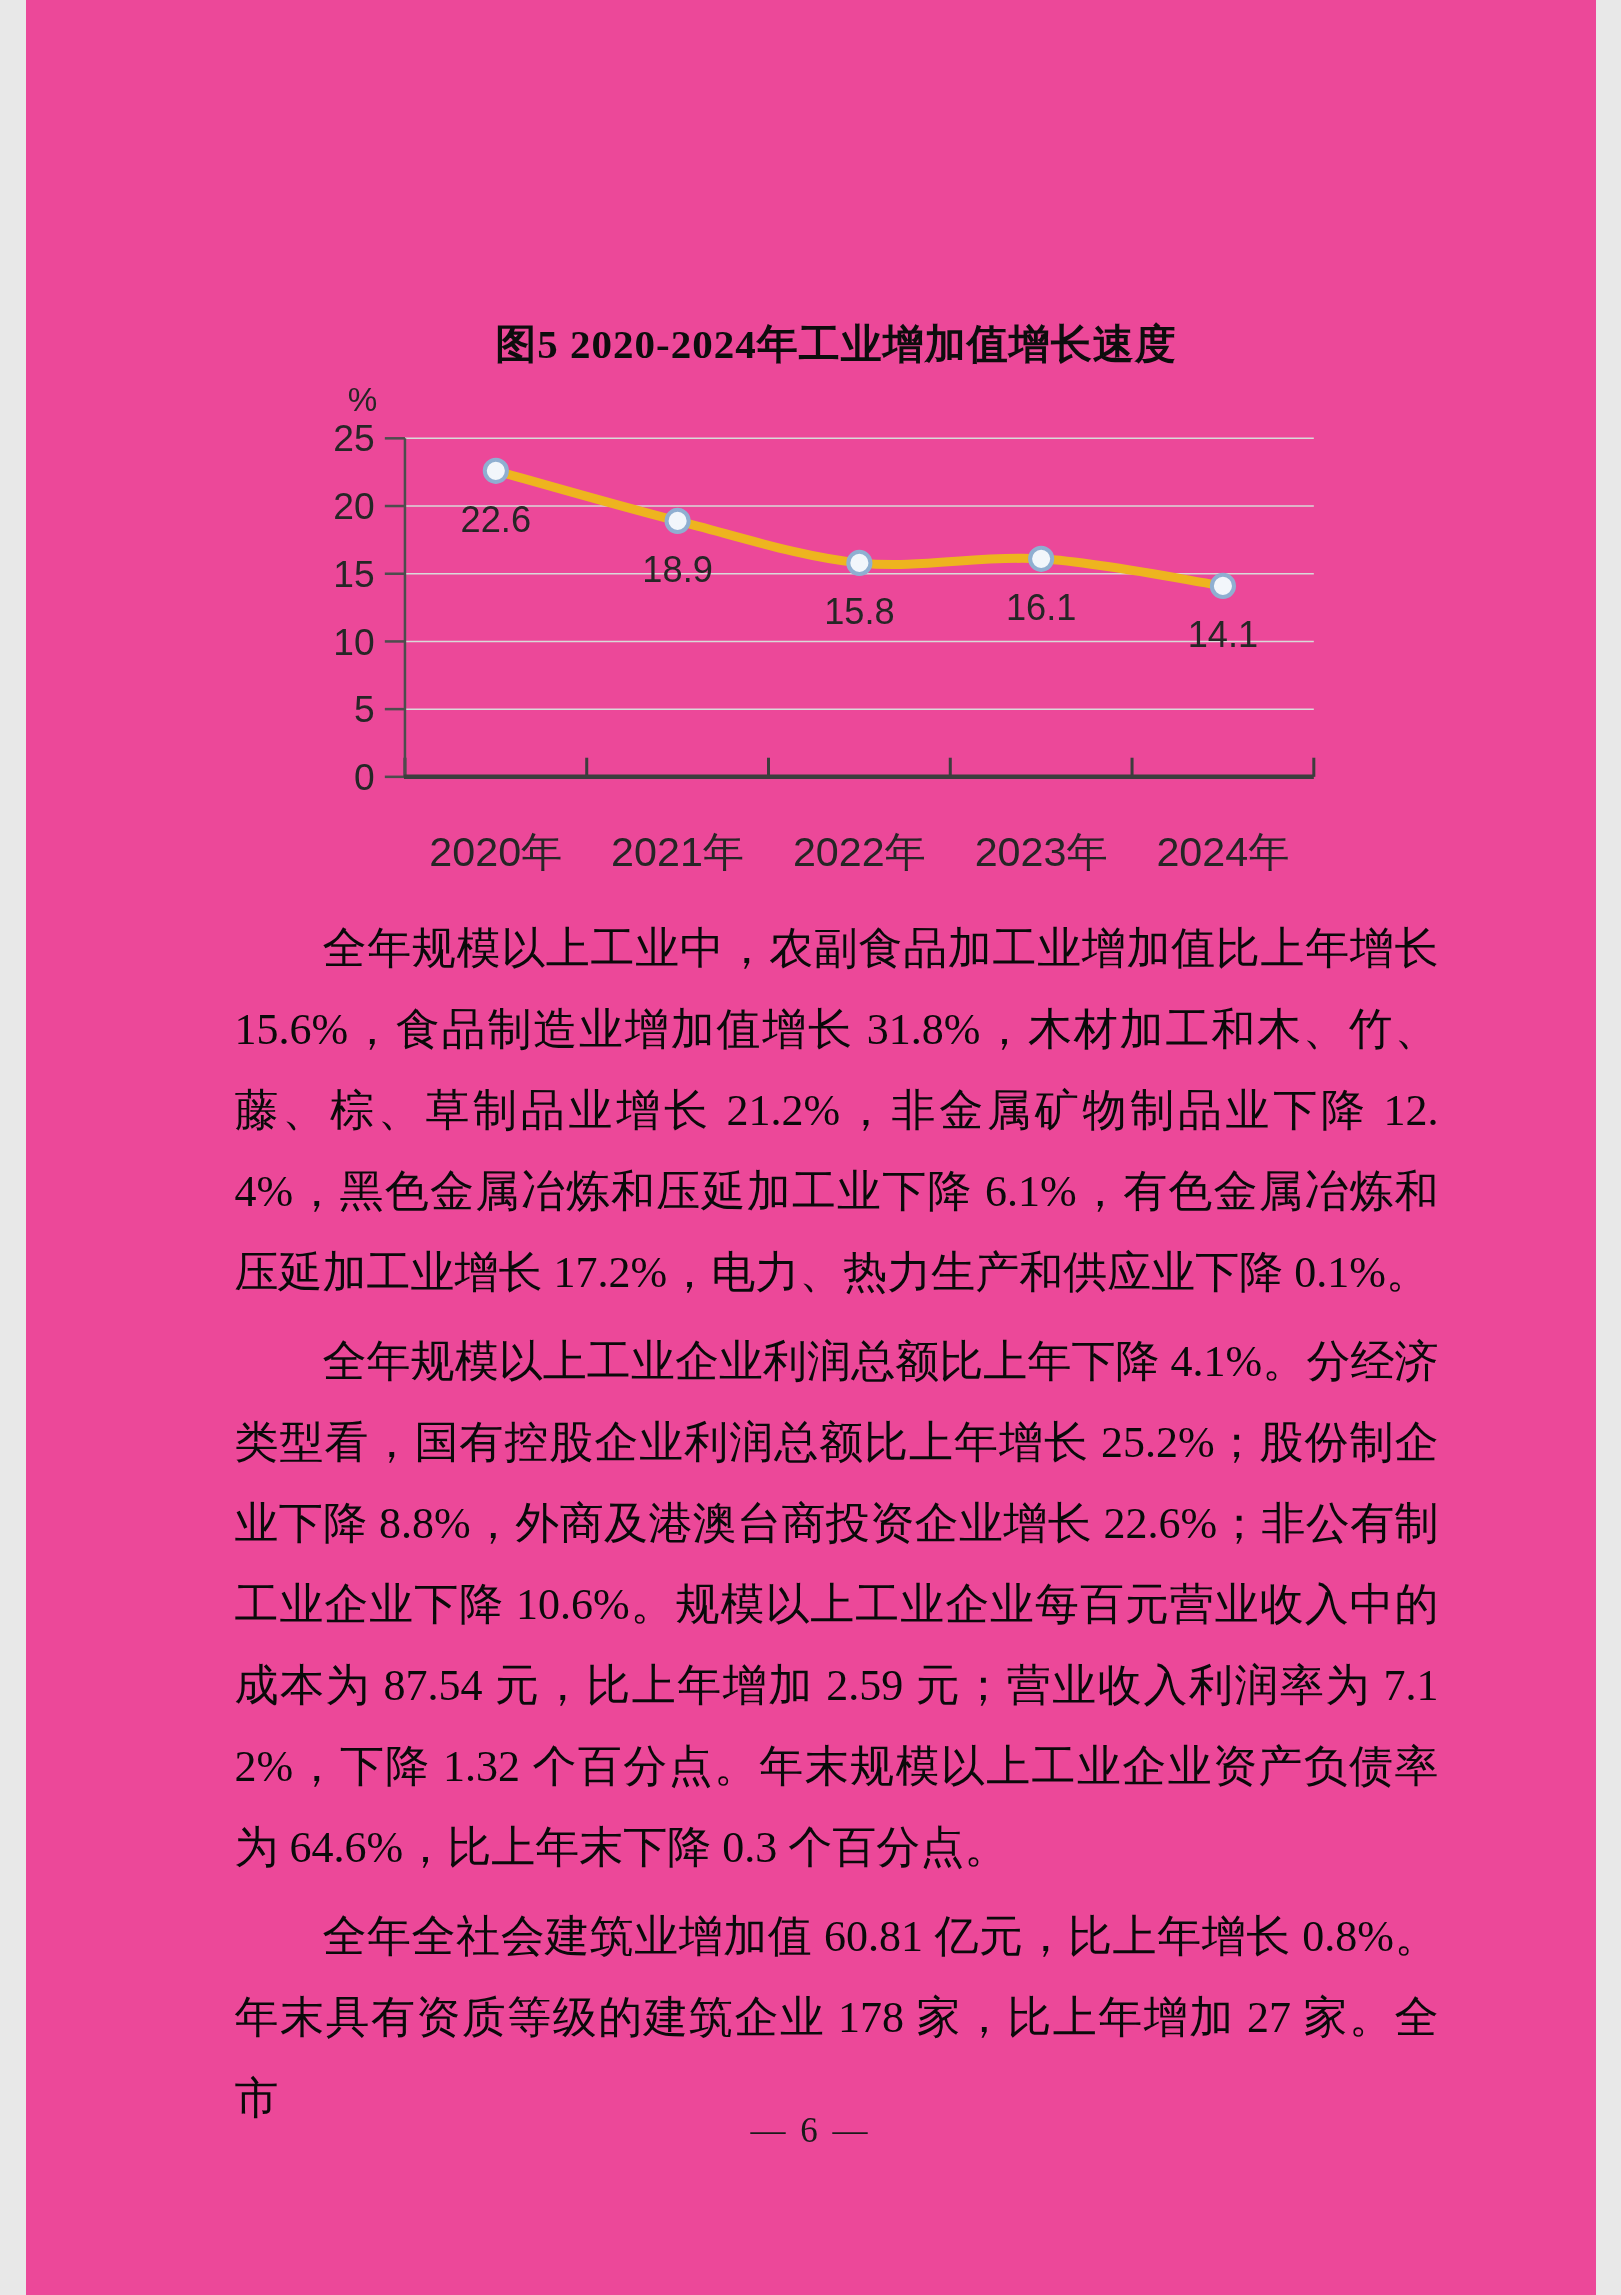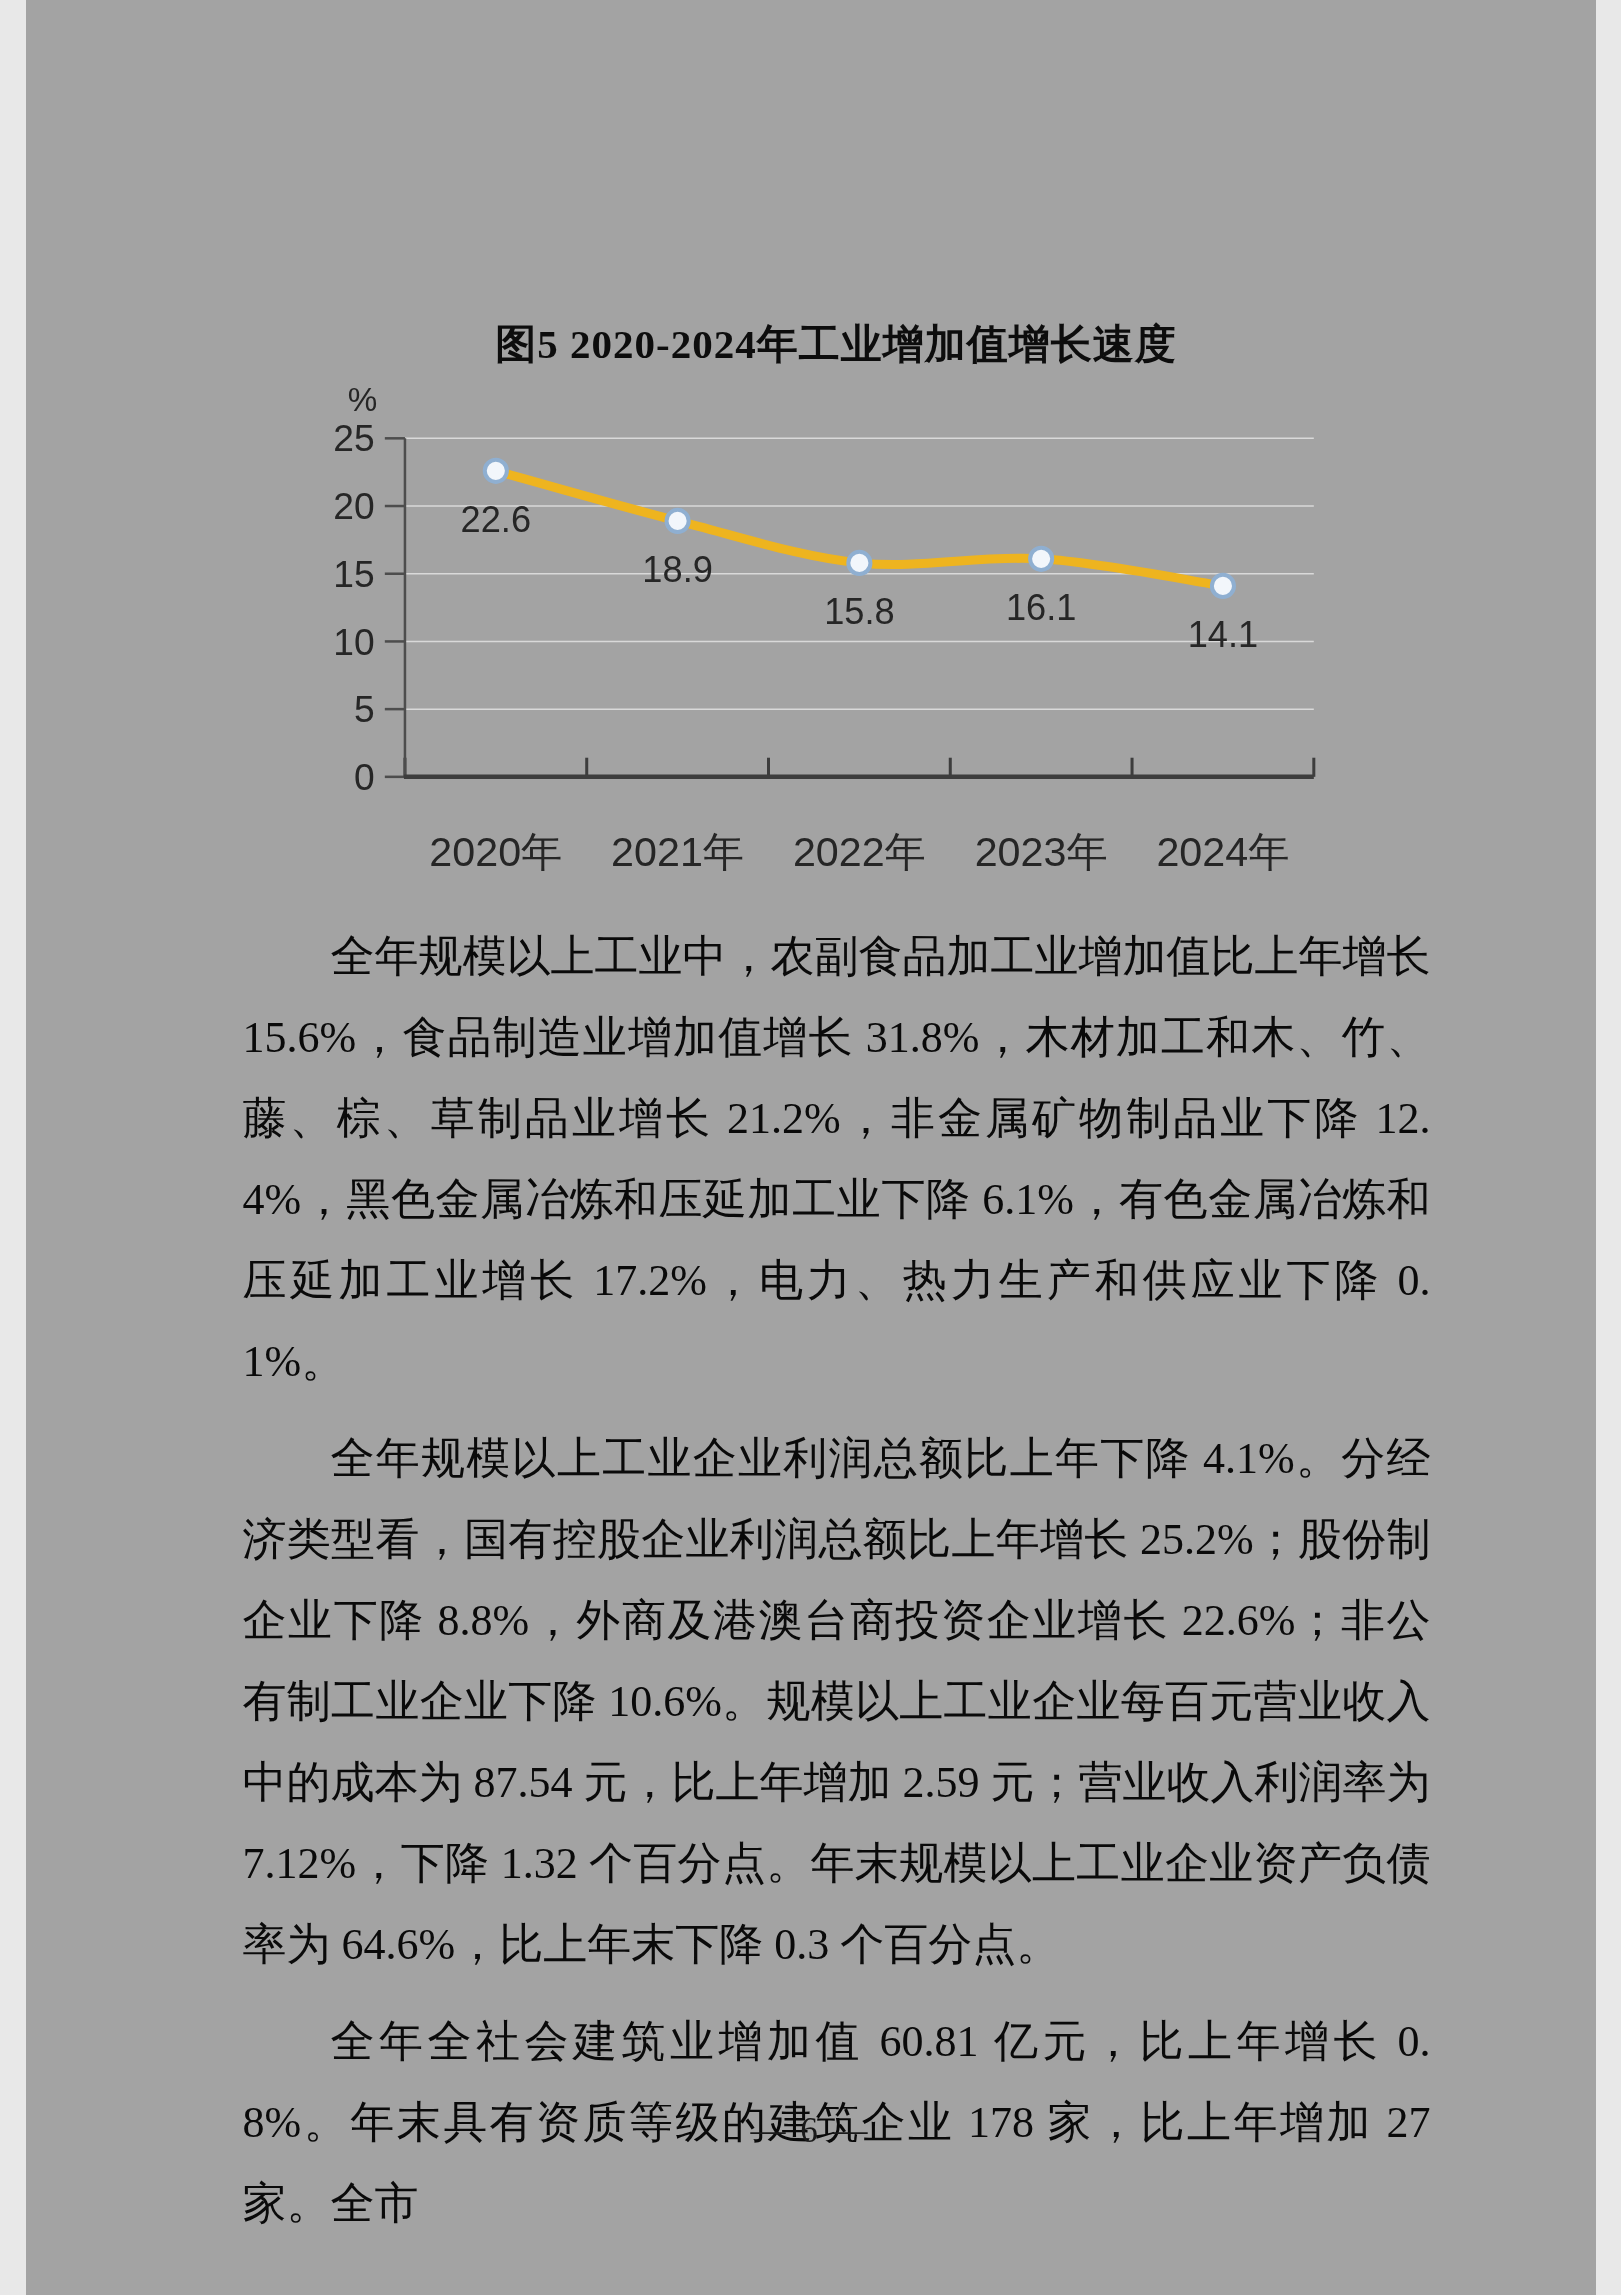--- a/index.html
+++ b/index.html
@@ -1,21 +1,21 @@
 <!DOCTYPE html>
 <html style="font-size:8px"><head>
 <meta charset="utf-8">
 <style>
   * { margin:0; padding:0; box-sizing:border-box; }
   html, body { background:#e8e8e8; }
   .page {
     position:relative;
     width:1570px; height:2295px;
     margin:0 auto;
-    background:#a3a3a3;
+    background:#ec4899;
     font-family:"Liberation Serif","DejaVu Serif",serif;
     color:#000000;
     overflow:hidden;
   }
   .chart-block {
     position:absolute;
     left:201px; top:317px;
     width:1219px;
   }
   .chart-title {
@@ -40,21 +40,21 @@
     position:absolute;
     left:201px; top:900px;
     width:1220px;
     font-size:44px;
     line-height:81px;
     text-align:justify;
     color:#0a0a0a;
   }
   .body-text p {
     text-indent:2em;
-    margin:16px;
+    margin:8px;
     word-break:break-all;
   }
   .page-footer {
     position:absolute;
     left:0; right:0;
     top:2111px;
     text-align:center;
     font-size:35px;
     color:#1a1a1a;
     letter-spacing:3px;

